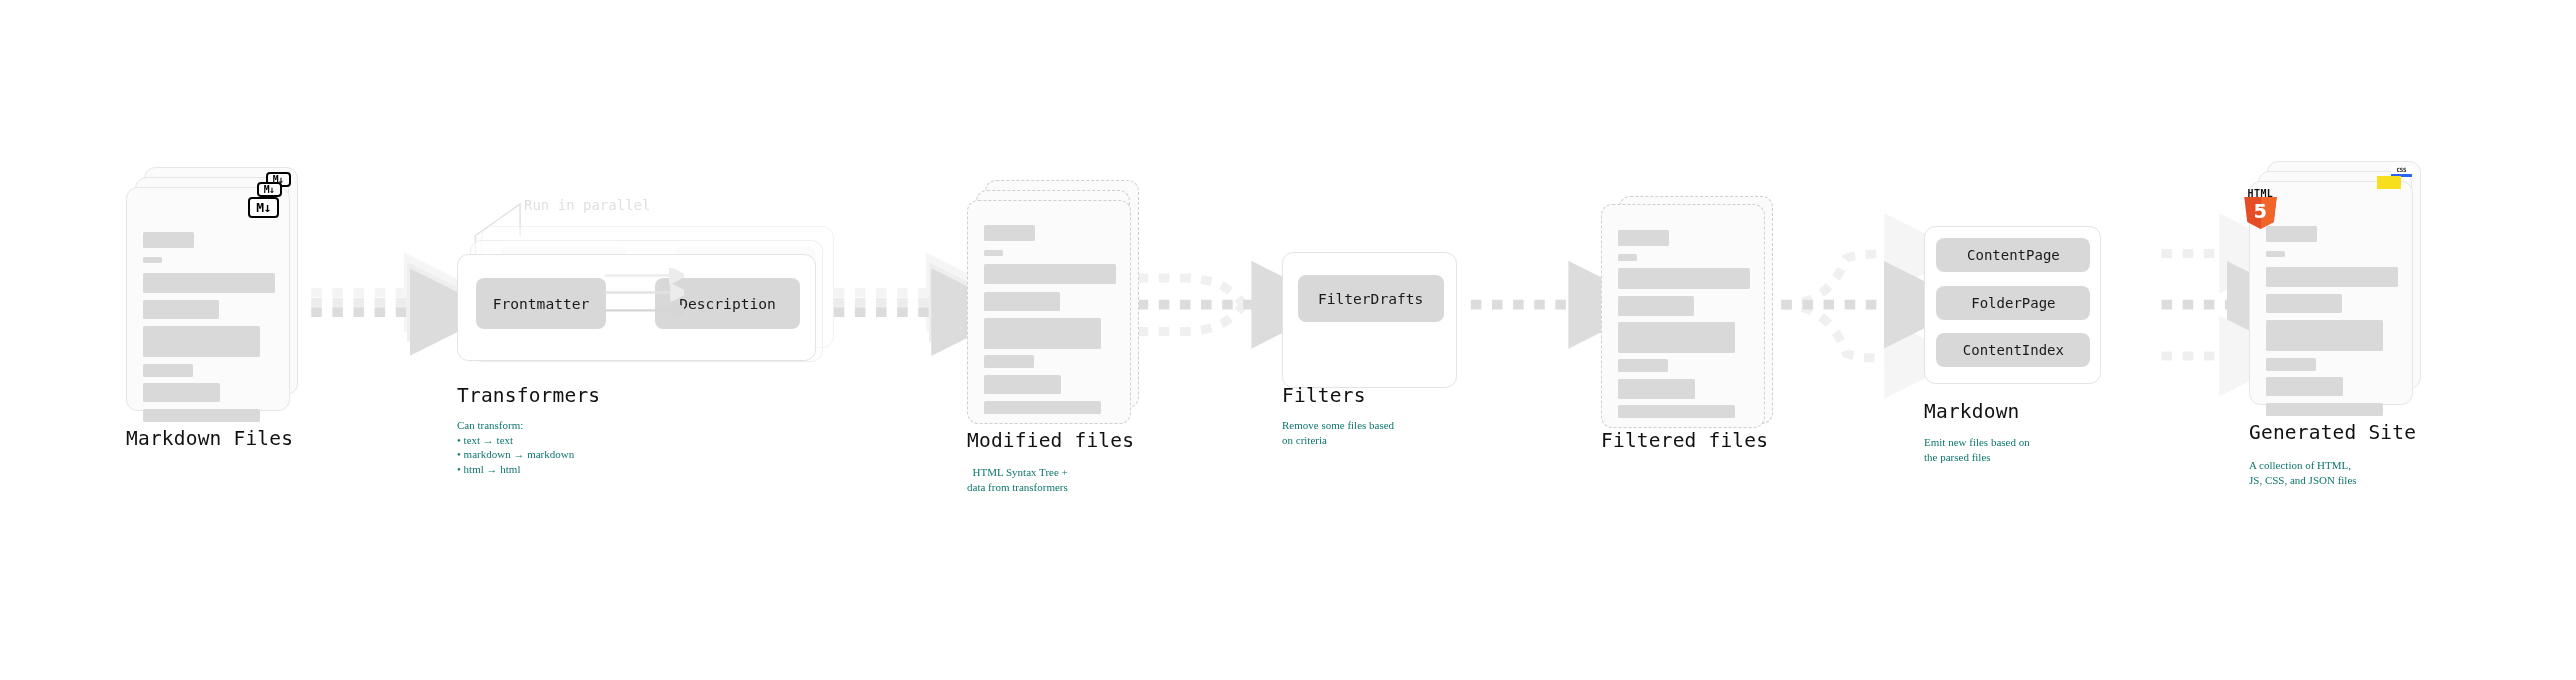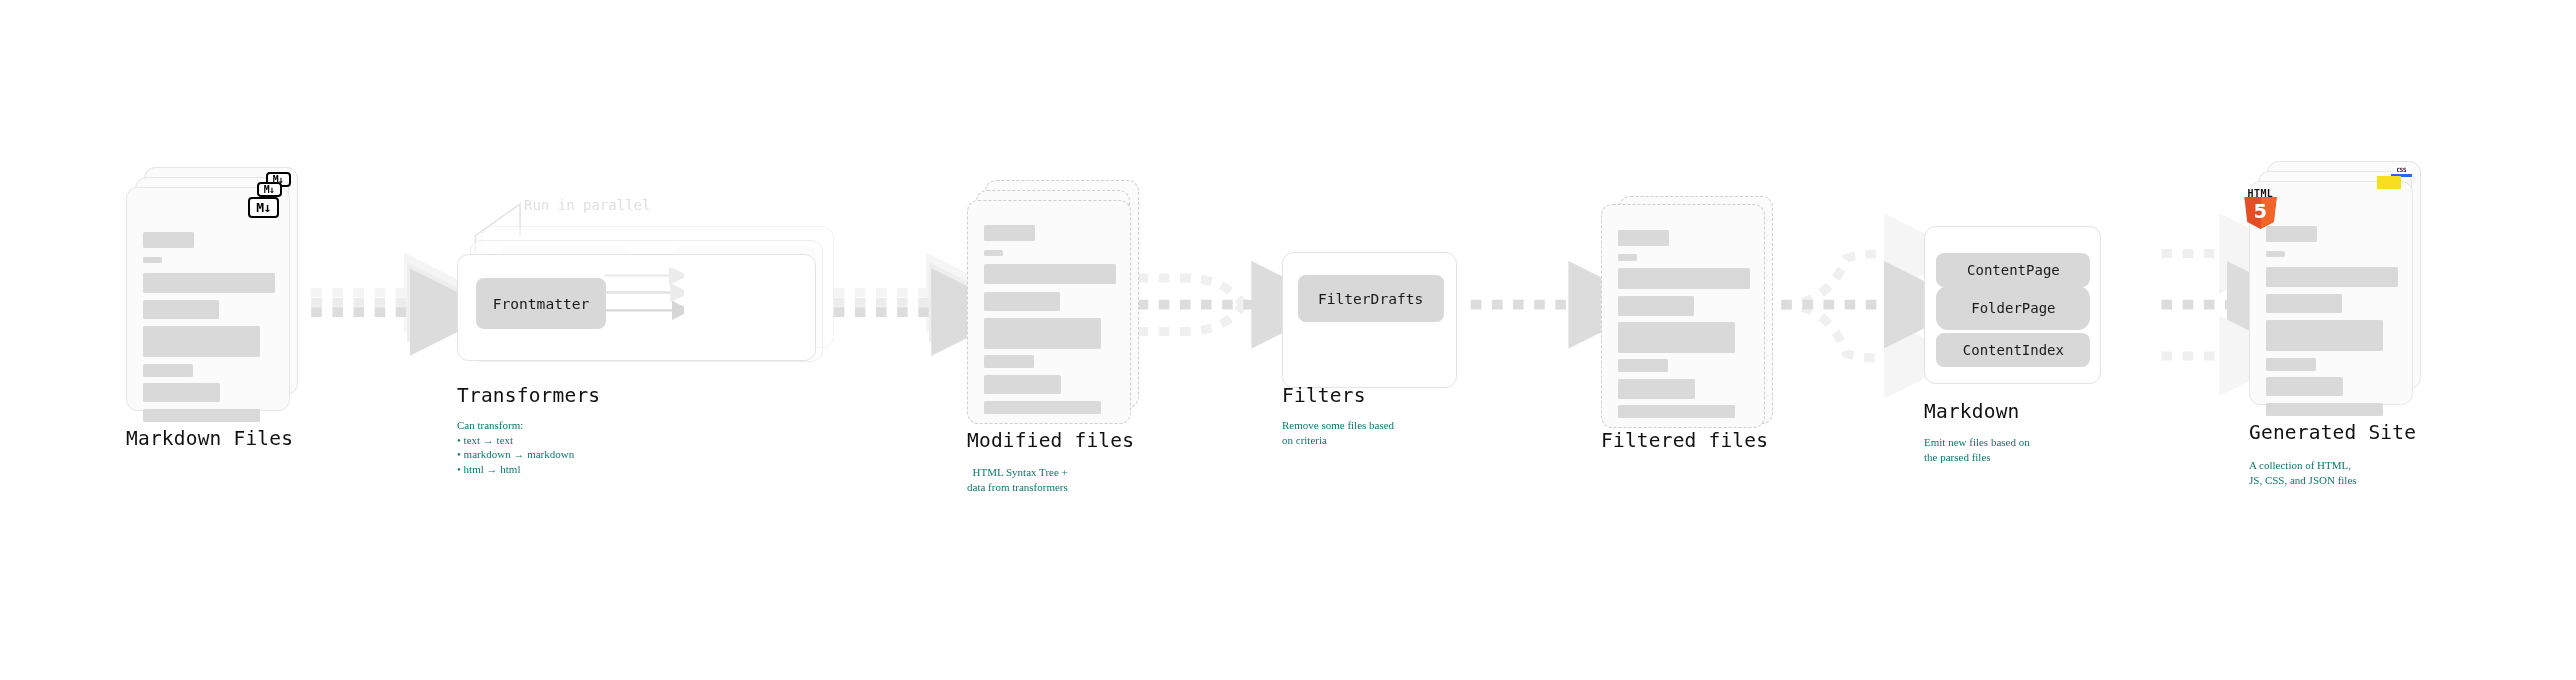--- a/index.html
+++ b/index.html
@@ -196,20 +196,21 @@
       <div class="pill ghost" style="left:18px;  top:18.7px; width:127px; height:50px;"></div>
       <div class="pill ghost" style="left:193px; top:18.7px; width:141px; height:50px;"></div>
     </div>
     <div class="groupbox" style="left:470px; top:240px; width:353px; height:122px; opacity:0.6;">
       <div class="pill ghost2" style="left:18px;  top:18.7px; width:127px; height:50px;"></div>
       <div class="pill ghost2" style="left:193px; top:18.7px; width:141px; height:50px;"></div>
     </div>
 
     <div class="groupbox" style="left:457px; top:254px; width:359px; height:107px;">
       <div class="pill" style="left:18px;  top:23px; width:130px; height:51px;">Frontmatter</div>
+      <div class="pill" style="left:197px; top:23px; width:145px; height:51px;">Description</div>
     </div>
 
     <svg style="position:absolute; left:603px; top:268px; width:81px; height:54px;" viewBox="0 0 100 66">
       <defs>
         <marker id="ia" markerWidth="8" markerHeight="8" refX="1" refY="4" orient="auto">
           <path d="M0,0 L8,4 L0,8 Z" fill="#d6d6d6"></path>
         </marker>
         <marker id="iaL" markerWidth="8" markerHeight="8" refX="1" refY="4" orient="auto">
           <path d="M0,0 L8,4 L0,8 Z" fill="#ececec"></path>
         </marker>
@@ -267,22 +268,22 @@
         <div class="skel" style="left:16.3px; top:154px; width:50px; height:13px;"></div>
         <div class="skel" style="left:16.3px; top:174px; width:77px; height:19.5px;"></div>
         <div class="skel" style="left:16.3px; top:200px; width:117px;height:13px;"></div>
       </div>
     </div>
   </div>
   <div class="title" style="left:1601px; top:429px;">Filtered files</div>
 
   <div class="node">
     <div class="groupbox" style="left:1924px; top:226px; width:177px; height:158px;">
-      <div class="pill" style="left:11.4px; top:11.4px; width:154px; height:34px; font-size:14px;margin-top:15px;">ContentPage</div>
-      <div class="pill" style="left:11.4px; top:59px; width:154px; height:44px; font-size:14px;border-radius:12px;">FolderPage</div>
+      <div class="pill" style="left:11.4px; top:11.4px; width:154px; height:34px; font-size:14px;">ContentPage</div>
+      <div class="pill" style="left:11.4px; top:59px; width:154px; height:34px; font-size:14px;">FolderPage</div>
       <div class="pill" style="left:11.4px; top:106px; width:154px; height:34px; font-size:14px;">ContentIndex</div>
     </div>
   </div>
   <div class="title" style="left:1924px; top:400px;">Markdown</div>
   <div class="sub" style="left:1924px; top:435px;">Emit new files based on
 the parsed files</div>
 
   <div class="node" style="left:2249px; top:161px;">
     <div class="cardstack">
       <div class="sheet s3">

